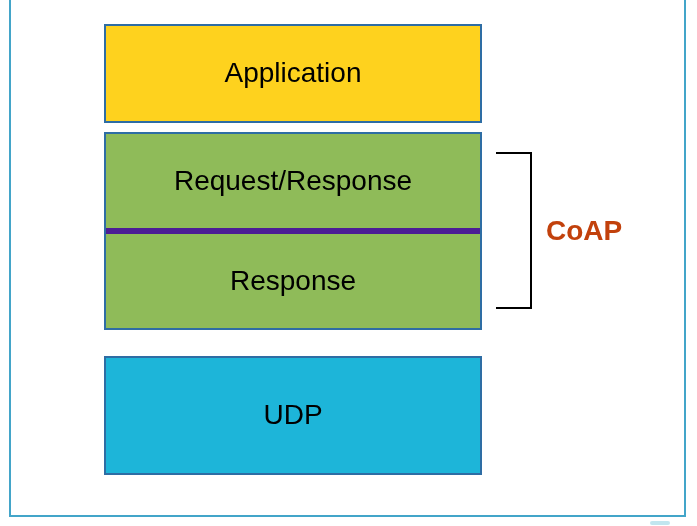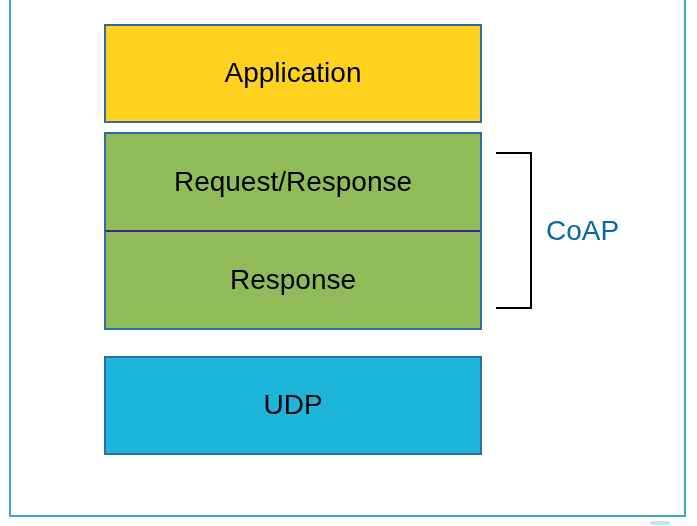--- a/index.html
+++ b/index.html
@@ -43,43 +43,44 @@
     line-height: 1.1;
   }
   .box-application { top: 24px;  height: 99px; }
   .green-stack    { top: 132px; height: 198px; flex-direction: column; align-items: stretch; padding: 0; }
   .green-half {
     flex: 1 1 0;
     display: flex;
     align-items: center;
     justify-content: center;
   }
-  .green-half.first { border-bottom: 2px solid #4c1d95; }
-  .box-udp        { top: 356px; height: 99px; }
+  .green-half.first { border-bottom: 6px solid #4c1d95; }
+  .box-udp        { top: 356px; height: 119px; }
 
   .bracket {
     position: absolute;
     left: 496px;
     top: 152px;
     width: 36px;
     height: 157px;
     box-sizing: border-box;
     border-top: 2px solid #000000;
     border-right: 2px solid #000000;
     border-bottom: 2px solid #000000;
   }
   .coap-label {
     position: absolute;
     left: 546px;
     top: 212px;
     height: 38px;
     line-height: 38px;
     font-size: 28px;
-    color: #0369a1;
+    color: #c2410c;
     white-space: nowrap;
+    font-weight: bold;
   }
   .artifact-mark {
     position: absolute;
     left: 650px;
     top: 521px;
     width: 20px;
     height: 4px;
     border-radius: 2px;
     background: #9fd9e6;
     opacity: 0.65;

